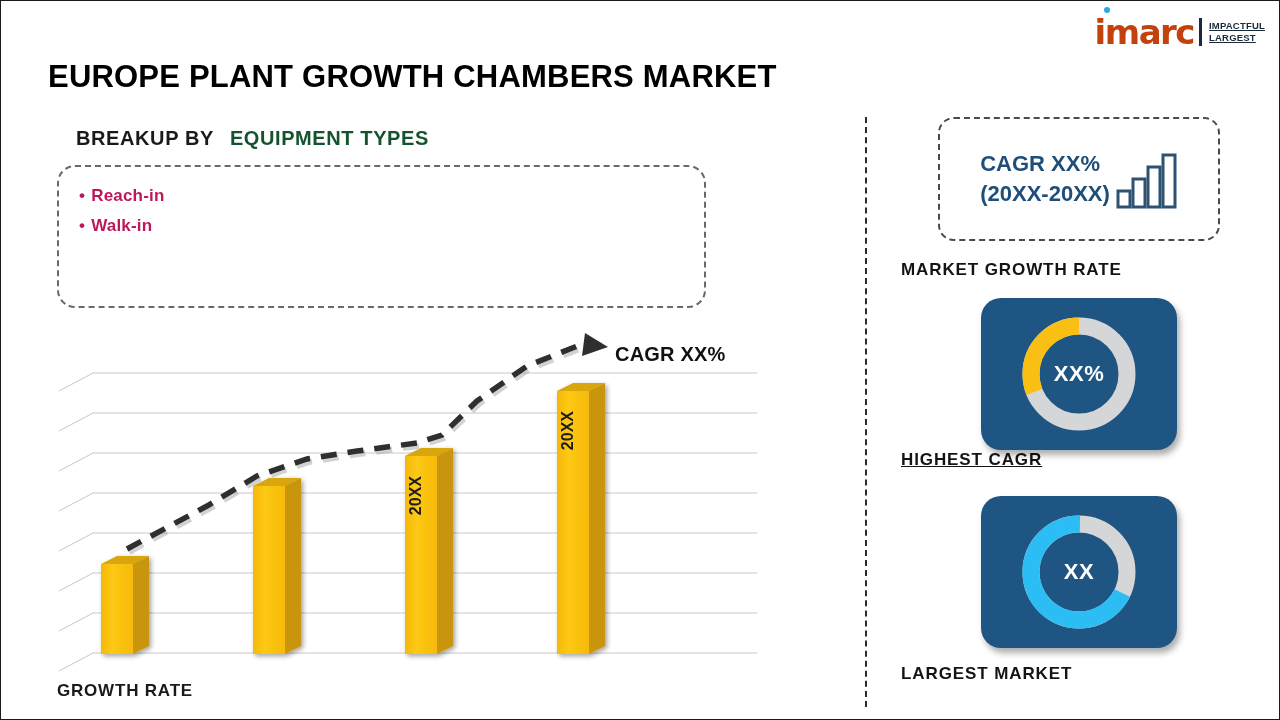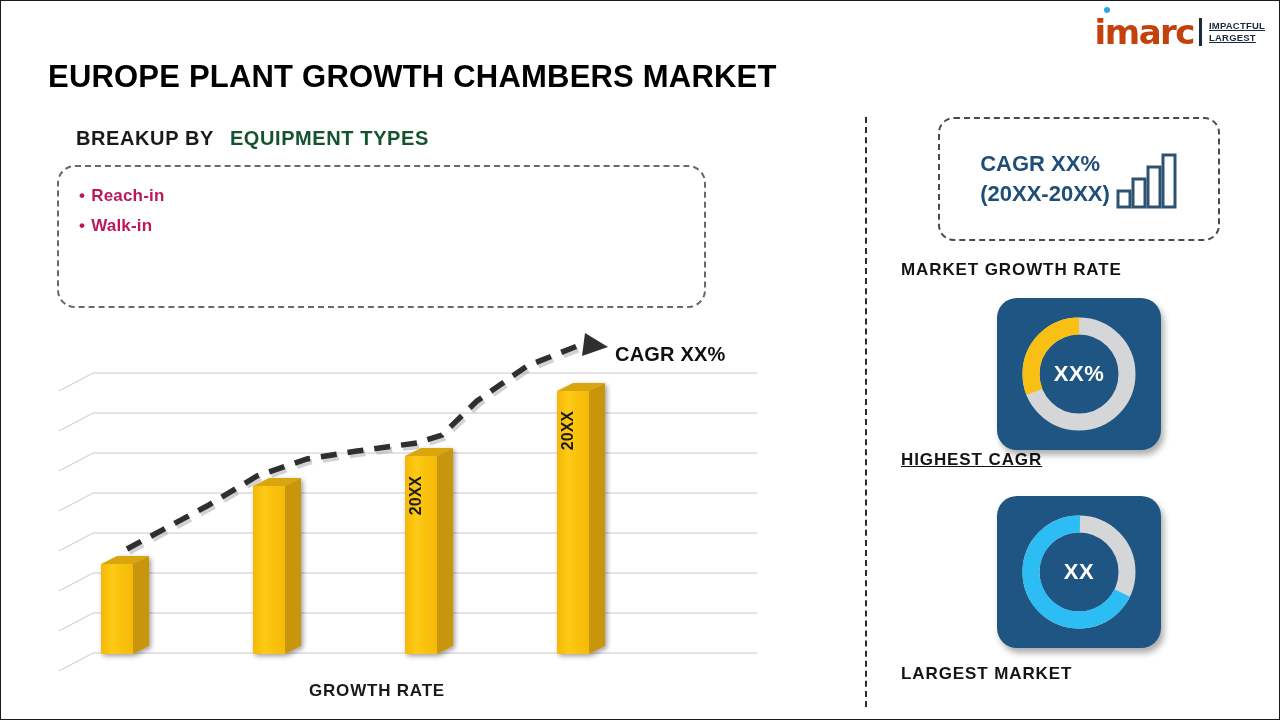--- a/index.html
+++ b/index.html
@@ -79,21 +79,20 @@
   }
 
   
   #chart-area {
     position: absolute; left: 56px; top: 330px;
     width: 700px; height: 375px;
   }
   #chart-svg { display: block; }
   #chart-xlabel {
     position: absolute; left: 0; top: 350px; width: 640px;
-    text-align: center;
     font-size: 17px; font-weight: bold; color: #1a1a1a;
     letter-spacing: 0.8px;
   }
   #cagr-callout {
     position: absolute; left: 558px; top: 12px;
     font-size: 20px; font-weight: bold; color: #111;
     letter-spacing: 0.2px;
   }
 
   
@@ -116,21 +115,21 @@
   }
   #cagr-bars { margin-top: 4px; }
   .stat-caption {
     font-size: 17px; font-weight: bold; color: #141414;
     letter-spacing: 0.9px;
   }
   #growth-caption { margin-top: 19px; }
 
   .donut-card {
     position: relative;
-    width: 164px; height: 152px;
+    width: 196px; height: 152px;
     margin: 0 auto;
     border-radius: 20px;
     background: #1F5582;
     box-shadow: 3px 5px 6px rgba(0,0,0,0.32);
     display: flex; align-items: center; justify-content: center;
   }
   .donut-label {
     position: absolute;
     left: 0; right: 0; top: 50%;
     transform: translateY(-50%);

